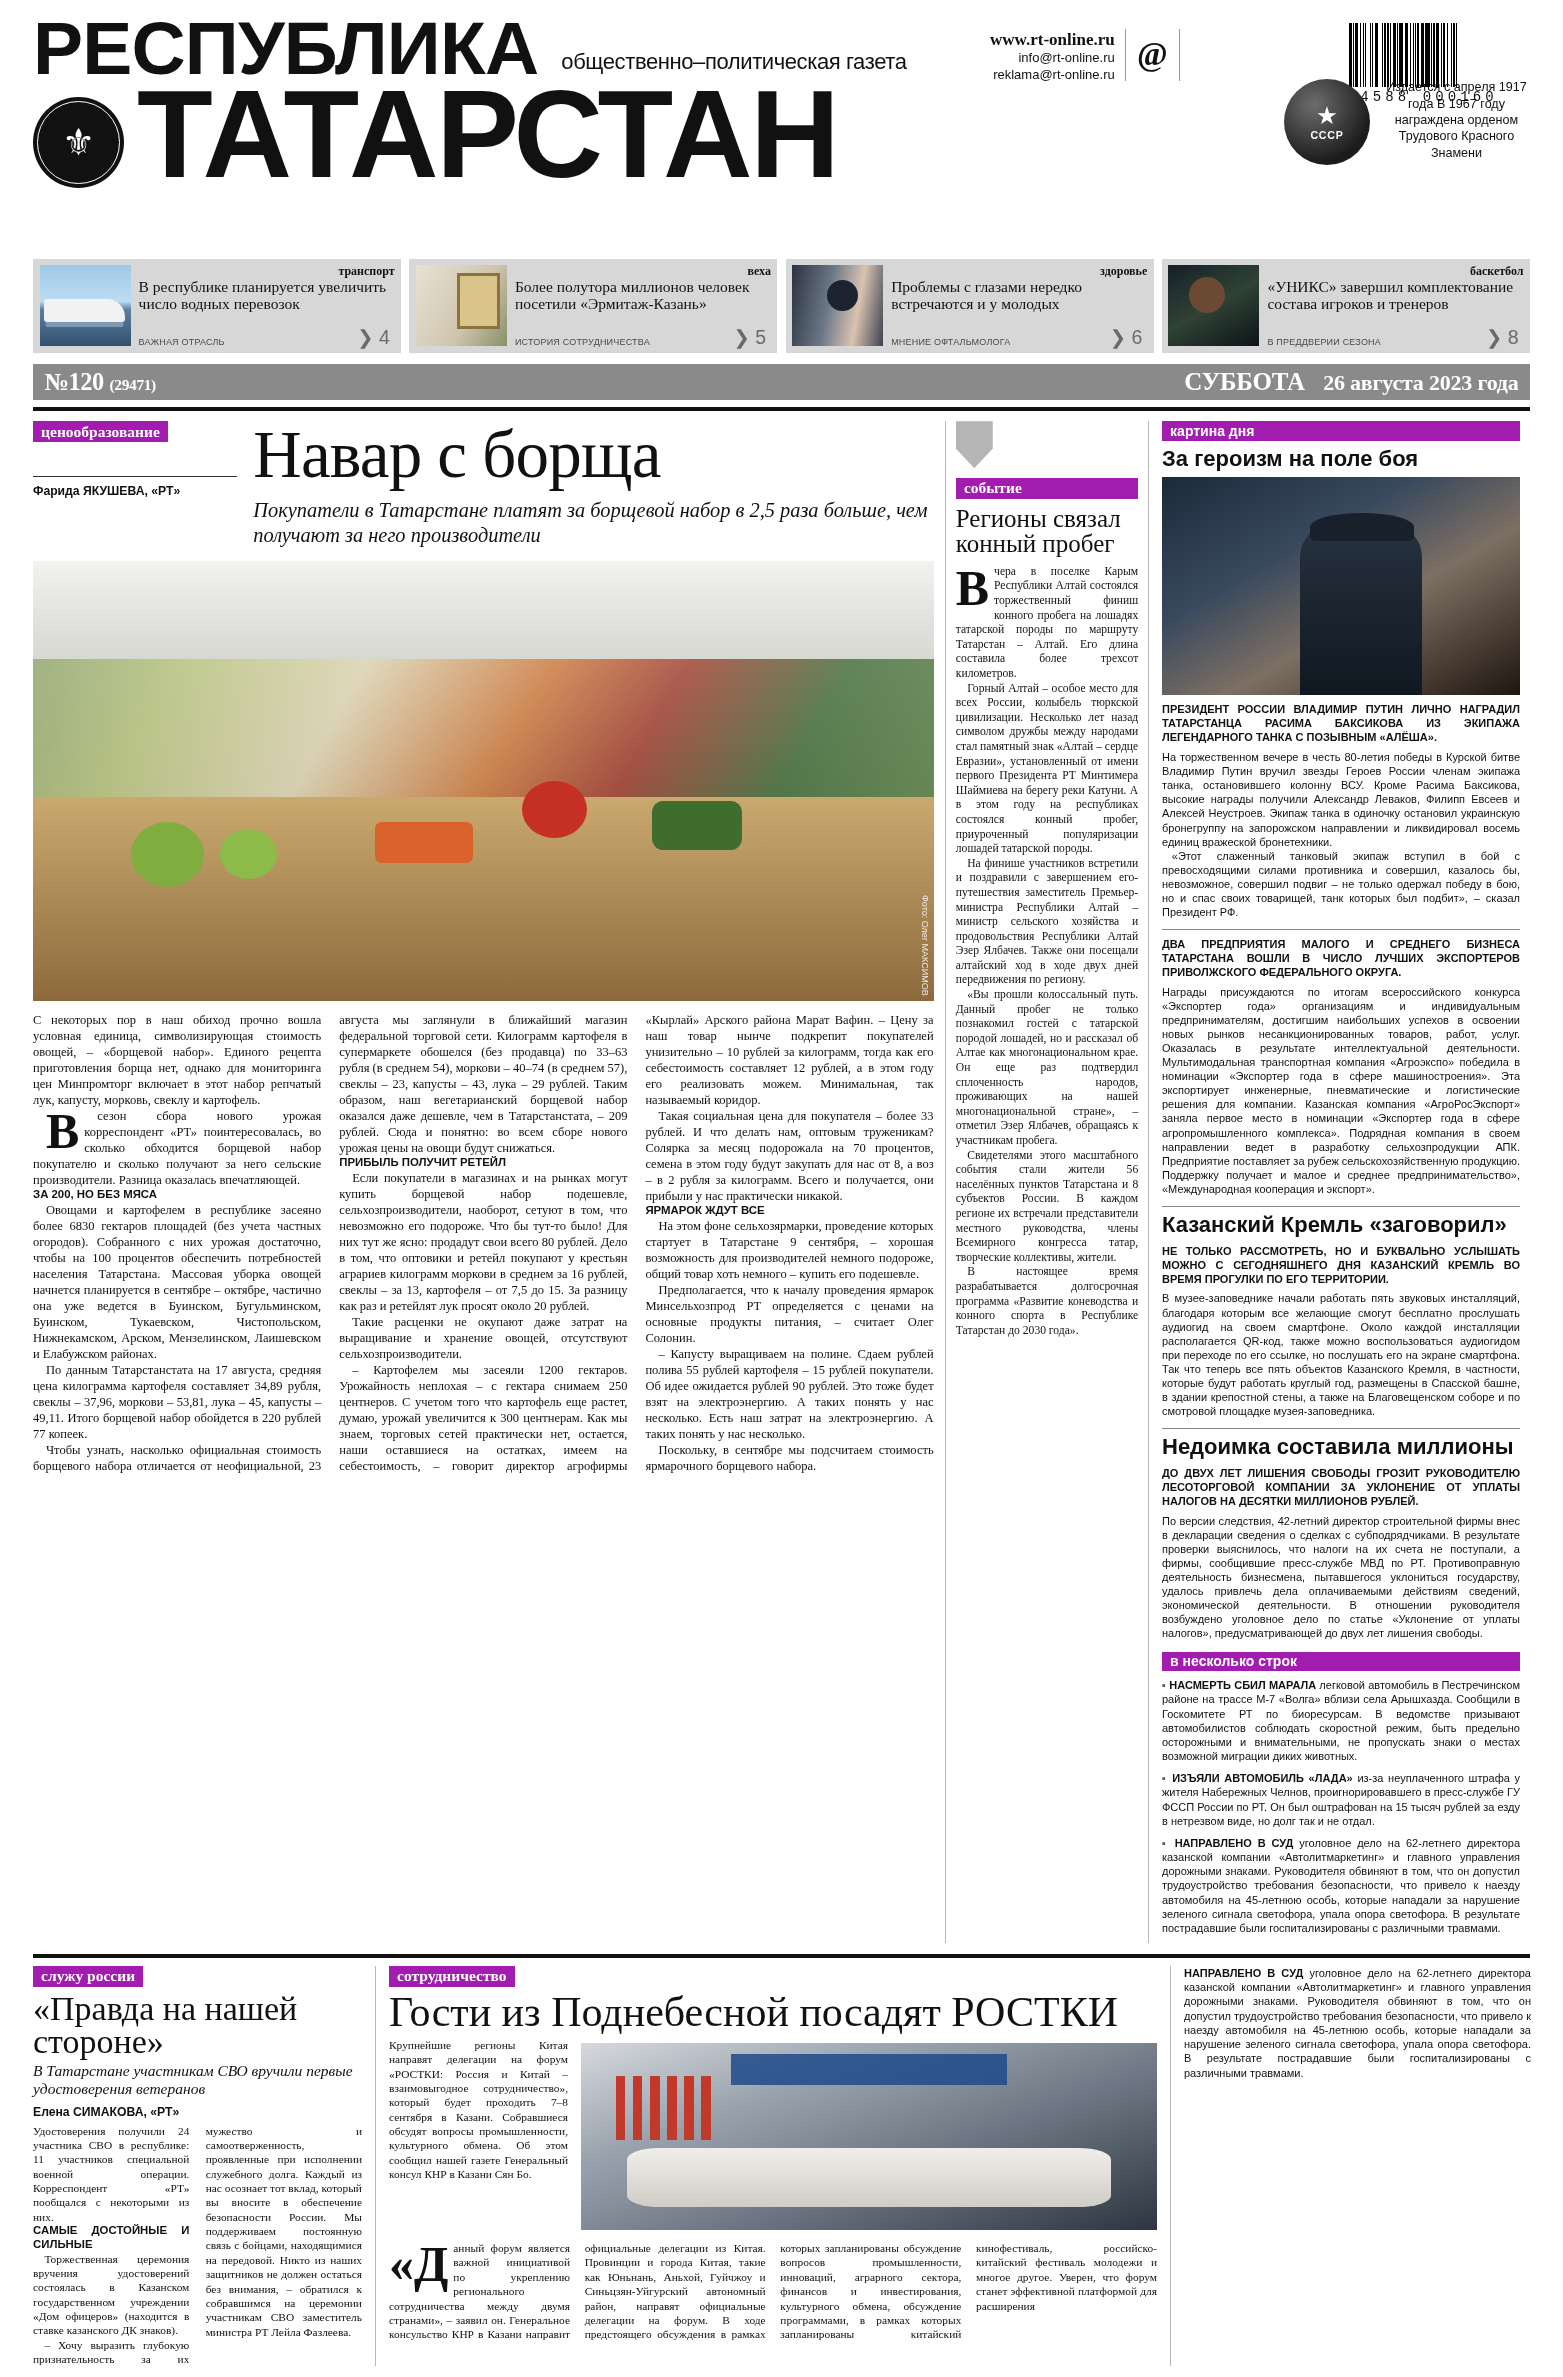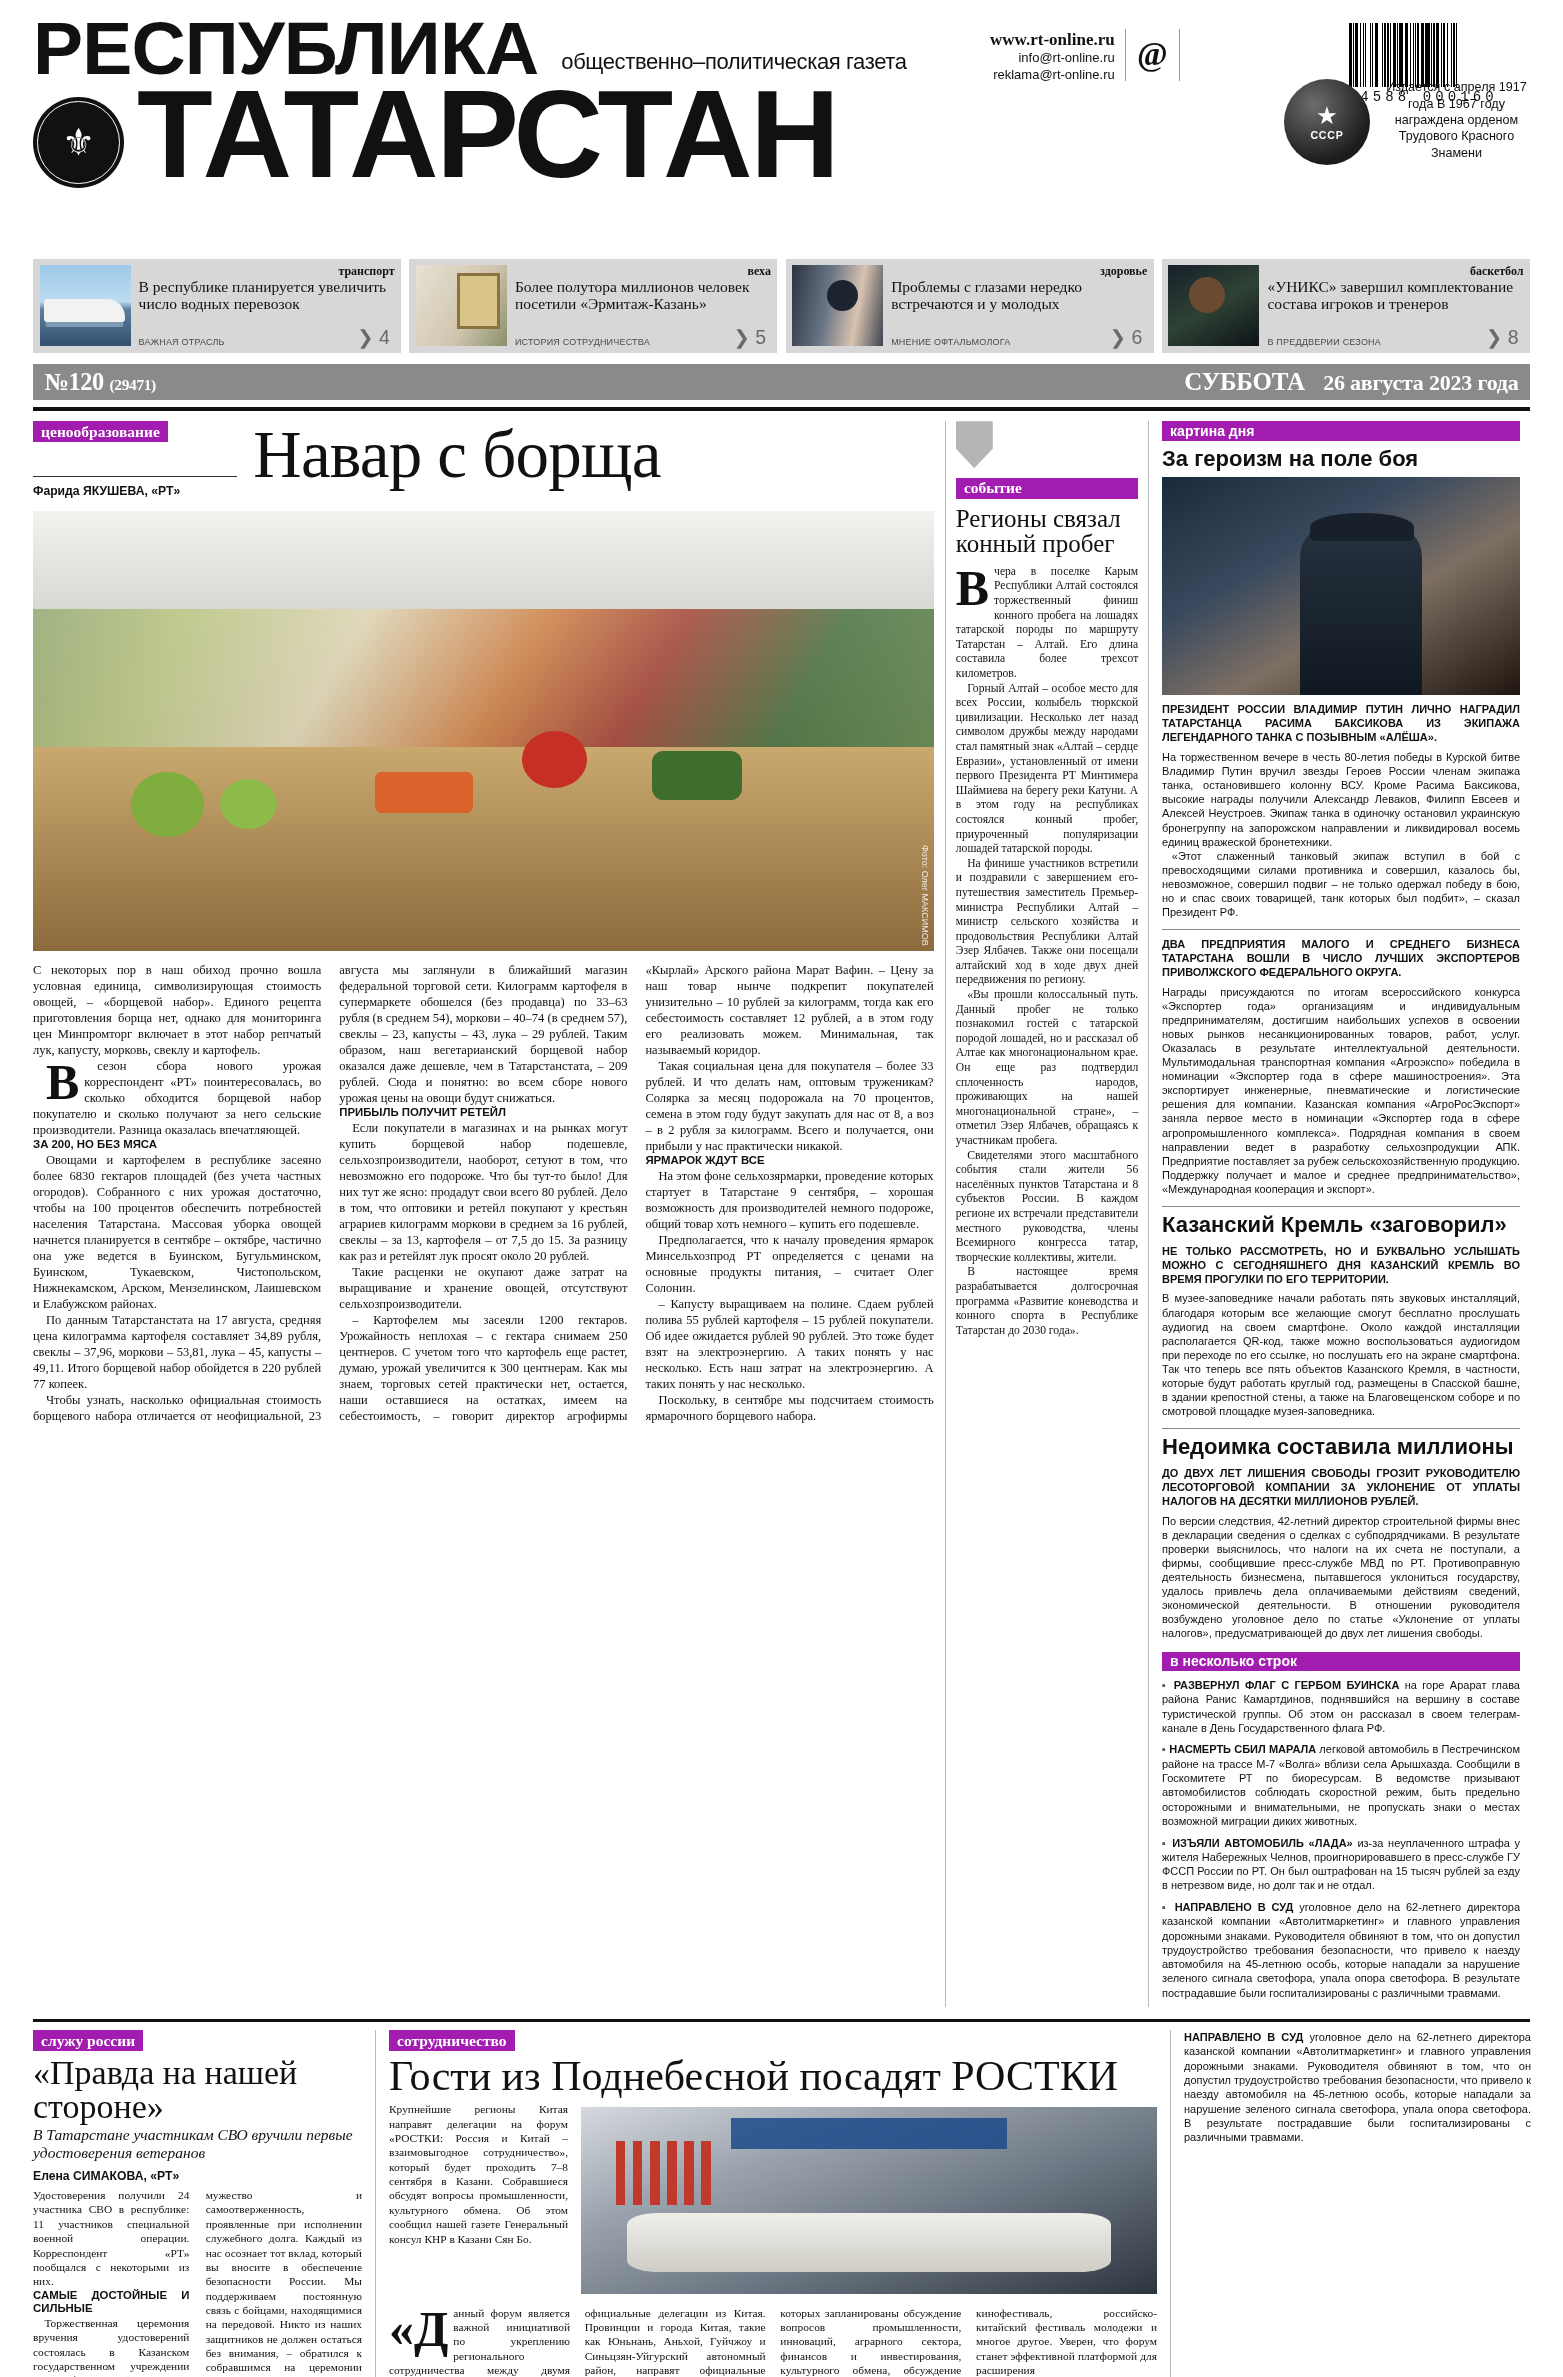--- a/index.html
+++ b/index.html
@@ -472,20 +472,21 @@
     <div class="col-left">
 
       <div style="display:flex; align-items:flex-start;">
         <div class="byline-block">
           <div class="rubric">ценообразование</div>
           <div class="byline-rule"></div>
           <div class="byline">Фарида ЯКУШЕВА, «РТ»</div>
         </div>
         <div style="flex:1;">
           <h1 class="lead-head">Навар с борща</h1>
+          <div class="lead-deck">Покупатели в Татарстане платят за борщевой набор в 2,5 раза больше, чем получают за него производители</div>
         </div>
       </div>
 
       <div class="lead-photo">
         <div class="awning"></div>
         <div class="stall"></div>
         <div class="veg" style="left:98px; bottom:114px; width:73px; height:65px; background:#7fae3f;"></div>
         <div class="veg" style="left:187px; bottom:122px; width:57px; height:50px; background:#8dbb4a;"></div>
         <div class="veg" style="left:342px; bottom:138px; width:98px; height:41px; background:#d9632a; border-radius:6.5px;"></div>
         <div class="veg" style="left:489px; bottom:163px; width:65px; height:57px; background:#c62f23;"></div>
@@ -559,24 +560,20 @@
       <div class="r-body">
         <p>По версии следствия, 42-летний директор строительной фирмы внес в декларации сведения о сделках с субподрядчиками. В результате проверки выяснилось, что налоги на их счета не поступали, а фирмы, сообщившие пресс-службе МВД по РТ. Противоправную деятельность бизнесмена, пытавшегося уклониться государству, удалось привлечь дела оплачиваемыми действиям сведений, экономической деятельности. В отношении руководителя возбуждено уголовное дело по статье «Уклонение от уплаты налогов», предусматривающей до двух лет лишения свободы.</p>
       </div>
 
       <div style="margin-top:11.4px;">
         <div class="rubric sans" style="display:block;">в несколько строк</div>
       </div>
       <div class="r-list" style="margin-top:6.5px;">
         <p>
           <span class="bullet">▪</span>
-          <b>РАЗВЕРНУЛ ФЛАГ С ГЕРБОМ БУИНСКА</b><span> на горе Арарат глава района Ранис Камартдинов, поднявшийся на вершину в составе туристической группы. Об этом он рассказал в своем телеграм-канале в День Государственного флага РФ.</span>
-        </p>
-        <p>
-          <span class="bullet">▪</span>
           <b>НАСМЕРТЬ СБИЛ МАРАЛА</b><span> легковой автомобиль в Пестречинском районе на трассе М-7 «Волга» вблизи села Арышхазда. Сообщили в Госкомитете РТ по биоресурсам. В ведомстве призывают автомобилистов соблюдать скоростной режим, быть предельно осторожными и внимательными, не пропускать знаки о местах возможной миграции диких животных.</span>
         </p>
         <p>
           <span class="bullet">▪</span>
           <b>ИЗЪЯЛИ АВТОМОБИЛЬ «ЛАДА»</b><span> из-за неуплаченного штрафа у жителя Набережных Челнов, проигнорировавшего в пресс-службе ГУ ФССП России по РТ. Он был оштрафован на 15 тысяч рублей за езду в нетрезвом виде, но долг так и не отдал.</span>
         </p>
         <p>
           <span class="bullet">▪</span>
           <b>НАПРАВЛЕНО В СУД</b><span> уголовное дело на 62-летнего директора казанской компании «Автолитмаркетинг» и главного управления дорожными знаками. Руководителя обвиняют в том, что он допустил трудоустройство требования безопасности, что привело к наезду автомобиля на 45-летнюю особь, которые нападали за нарушение зеленого сигнала светофора, упала опора светофора. В результате пострадавшие были госпитализированы с различными травмами.</span>
         </p>

